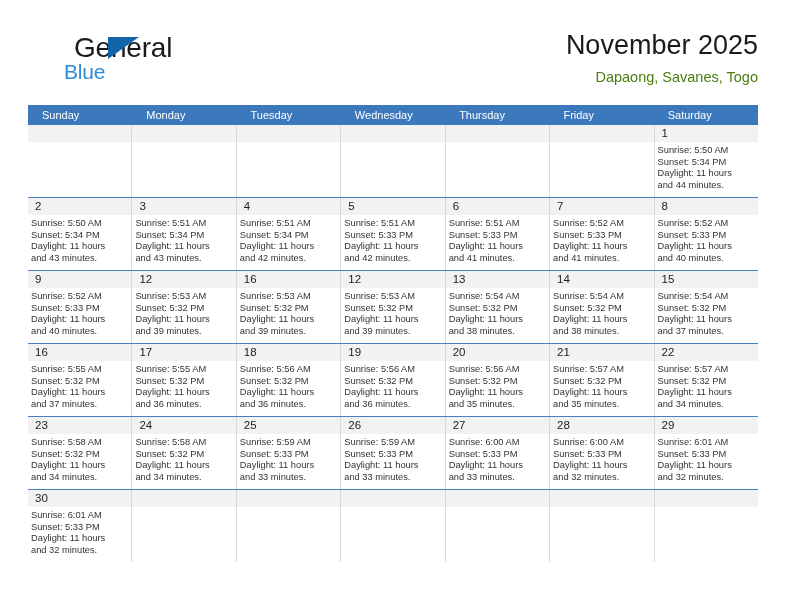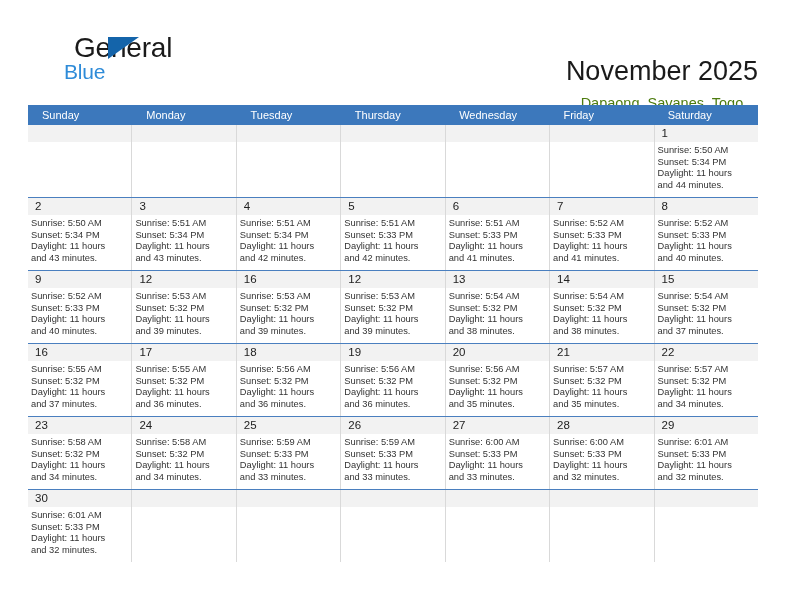--- a/index.html
+++ b/index.html
@@ -61,22 +61,21 @@
     font-size: 21px;
     letter-spacing: -0.2px;
     color: #2e8bd8;
     line-height: 24px;
   }
 
   .titles {
     position: absolute;
     right: 0;
     top: 0;
-    text-align: center;
-    margin-top: 26px;
+    text-align: right;
   }
   .cal-title {
     font-size: 27px;
     color: #1a1a1a;
     line-height: 34px;
     white-space: nowrap;
   }
   .cal-subtitle {
     font-size: 14.5px;
     color: #4d7c0f;
@@ -174,22 +173,22 @@
     </div>
 
   </div>
 
   <div class="calendar">
 
     <div class="weekdays">
       <div class="weekday">Sunday</div>
       <div class="weekday">Monday</div>
       <div class="weekday">Tuesday</div>
+      <div class="weekday">Wednesday</div>
       <div class="weekday">Thursday</div>
-      <div class="weekday">Wednesday</div>
       <div class="weekday">Friday</div>
       <div class="weekday">Saturday</div>
     </div>
 
     <div id="weeks-container">
         <div class="week">
           <div class="daynum-band"></div>
           <div class="day empty"></div>
           <div class="day empty"></div>
           <div class="day empty"></div>

